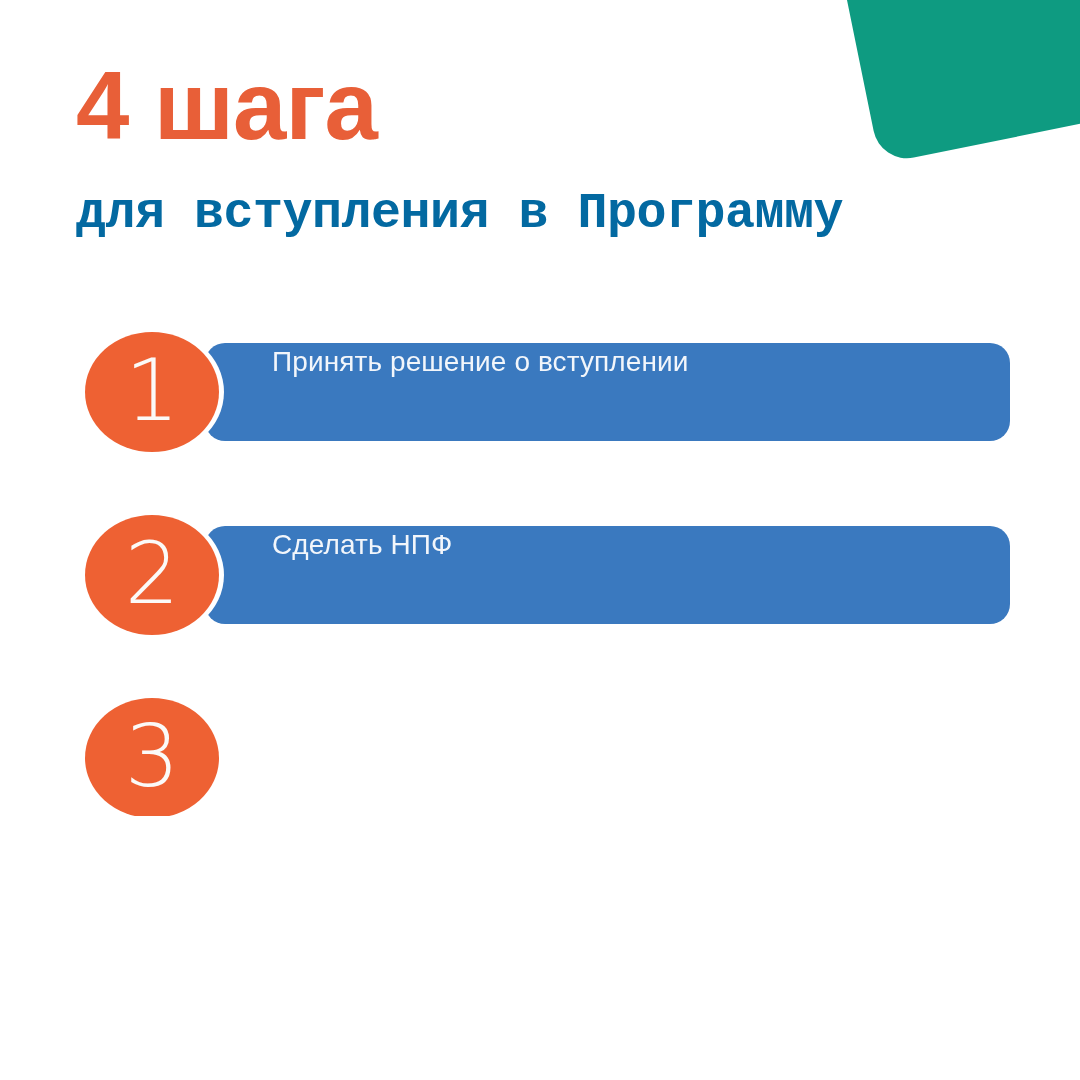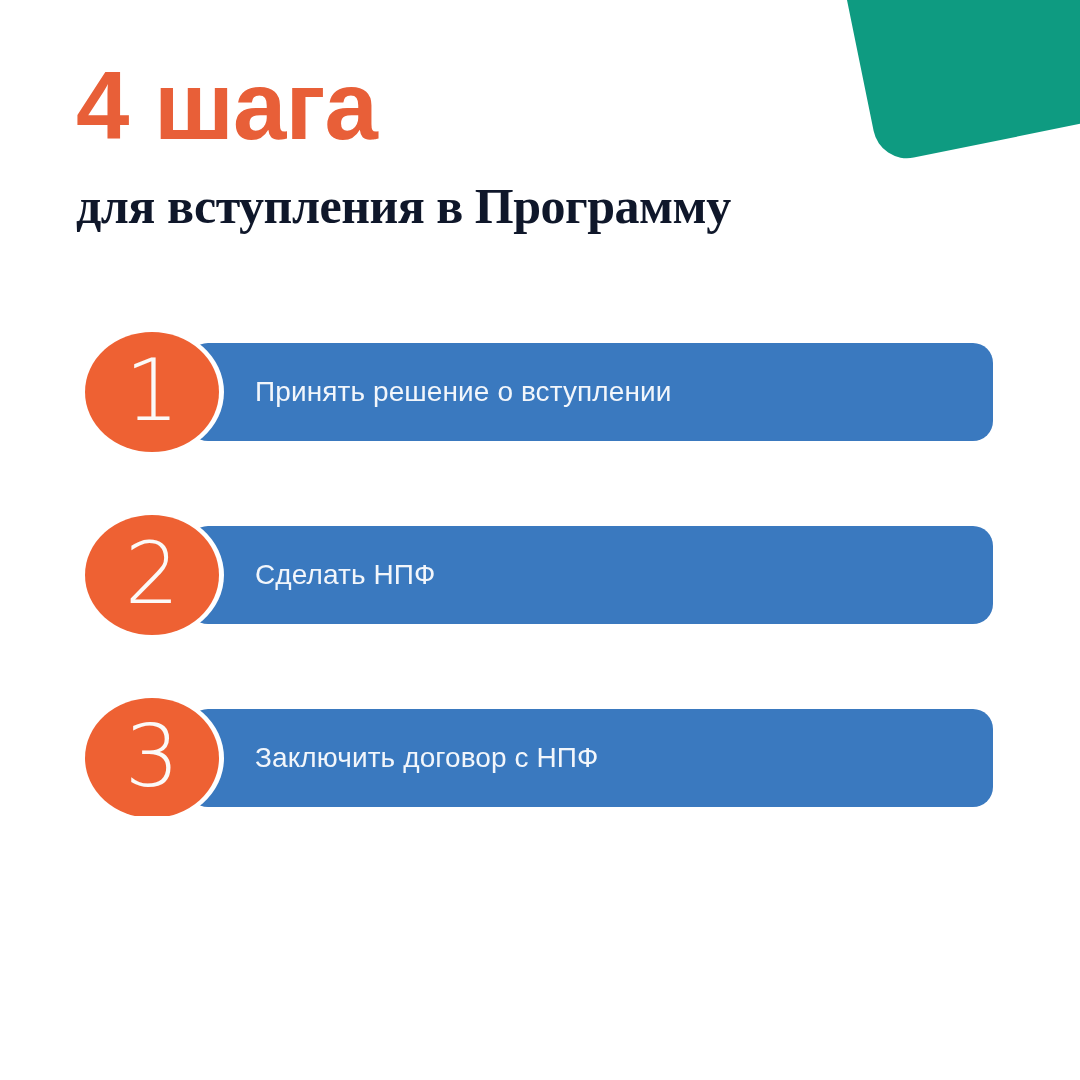--- a/index.html
+++ b/index.html
@@ -49,27 +49,27 @@
     font-family: "Liberation Sans", "DejaVu Sans", sans-serif;
     font-size: 96px;
     font-weight: 700;
     line-height: 1.0;
     letter-spacing: -1px;
     color: #E85F38;
     white-space: nowrap;
   }
 
   .title-sub {
-    font-family: Liberation Serif, serif;
+    font-family: Liberation Mono, monospace;
     font-size: 50px;
     font-weight: 700;
     line-height: 1.05;
     letter-spacing: -0.5px;
-    color: #0f172a;
-    margin-top: 26px;
+    color: #0369a1;
+    margin-top: 34px;
     white-space: nowrap;
   }
 
   
   #steps {
     position: absolute;
     left: 0;
     top: 0;
     width: 1080px;
     height: 1080px;
@@ -77,28 +77,27 @@
 
   .step-row {
     position: absolute;
     left: 0;
     width: 1080px;
     height: 128px;
   }
 
   .step-bar {
     position: absolute;
-    left: 188px;
+    left: 205px;
     top: 15px;
     width: 805px;
     height: 98px;
     background: #3A79BF;
     border-radius: 20px;
     display: flex;
-    align-items: center;
   }
 
   .step-text {
     font-family: "Liberation Sans", "DejaVu Sans", sans-serif;
     font-size: 28px;
     font-weight: 400;
     line-height: 1.33;
     color: #F2F6FB;
     letter-spacing: 0.1px;
     padding-left: 67px;
@@ -165,23 +164,20 @@
       <div class="step-row" style="top: 511px;">
         <div class="step-bar">
           <div class="step-text">Сделать НПФ</div>
         </div>
         <div class="step-ring"></div>
         <div class="step-circle">
           <div class="step-number">2</div>
         </div>
       </div>
       <div class="step-row" style="top: 694px;">
-        <div class="step-bar">
-          <div class="step-text">Заключить договор с НПФ</div>
-        </div>
         <div class="step-ring"></div>
         <div class="step-circle">
           <div class="step-number">3</div>
         </div>
       </div>
       <div class="step-row" style="top: 877px;">
         <div class="step-ring"></div>
         <div class="step-circle">
           <div class="step-number">4</div>
         </div>

